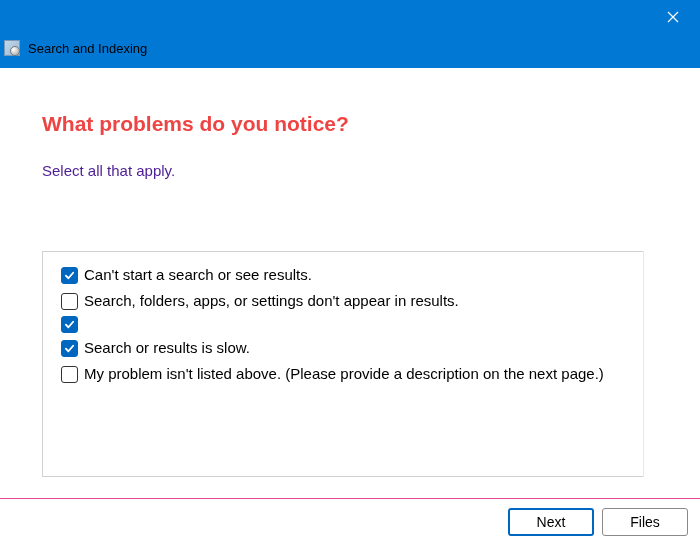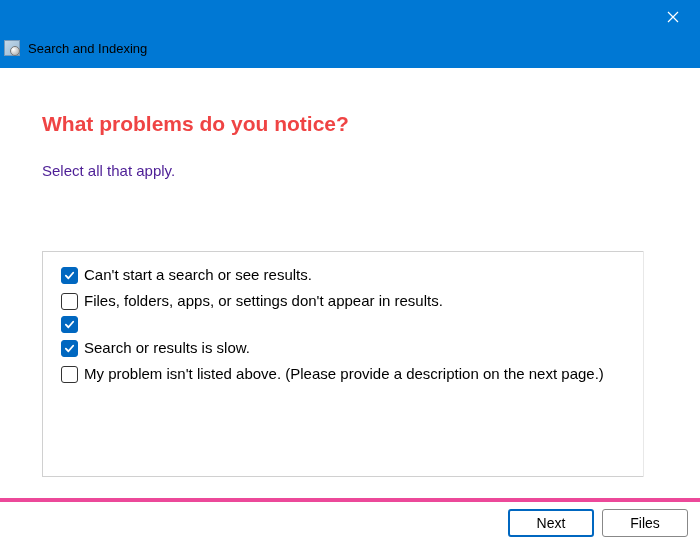--- a/index.html
+++ b/index.html
@@ -133,21 +133,21 @@
       font-size: 15px;
       color: #000;
       cursor: pointer;
     }
     .footer {
       position: absolute;
       left: 0;
       right: 0;
       bottom: 0;
       height: 46px;
-      border-top: 4px solid #ec4899;
+      border-top: 1px solid #ec4899;
       background: #fff;
       display: flex;
       align-items: center;
       justify-content: flex-end;
       padding-right: 12px;
       gap: 8px;
     }
     .btn {
       min-width: 86px;
       height: 28px;
@@ -190,21 +190,21 @@
   <div class="option-row">
         <span class="cbx checked">
           <svg viewBox="0 0 12 12">
             <path d="M2 6.2 L4.8 9 L10 3" stroke="#fff" stroke-width="2" fill="none" stroke-linecap="round" stroke-linejoin="round"></path>
           </svg>
         </span>
         <span class="option-label">Can't start a search or see results.</span>
       </div>
       <div class="option-row">
         <span class="cbx"></span>
-        <span class="option-label">Files, folders, apps, or settings don't appear in results.</span>
+        <span class="option-label">Search, folders, apps, or settings don't appear in results.</span>
       </div>
       <div class="option-row">
         <span class="cbx checked">
           <svg viewBox="0 0 12 12">
             <path d="M2 6.2 L4.8 9 L10 3" stroke="#fff" stroke-width="2" fill="none" stroke-linecap="round" stroke-linejoin="round"></path>
           </svg>
         </span>
       </div>
       <div class="option-row">
         <span class="cbx checked">

